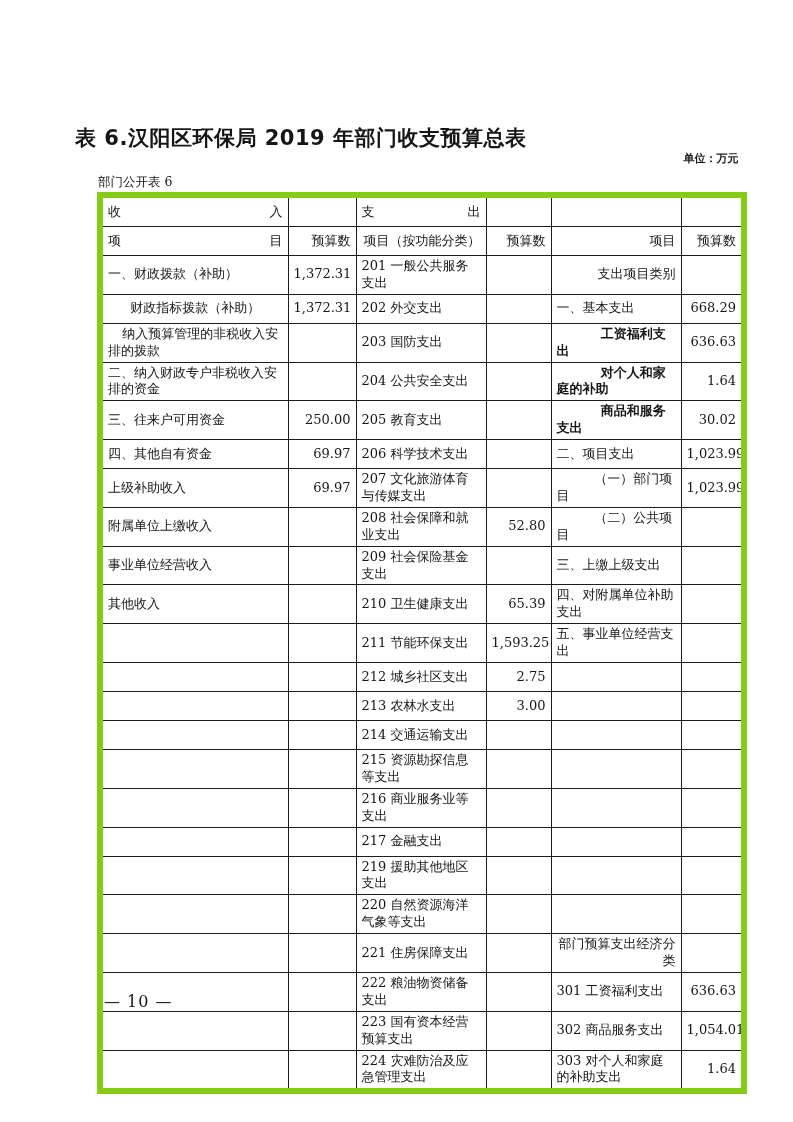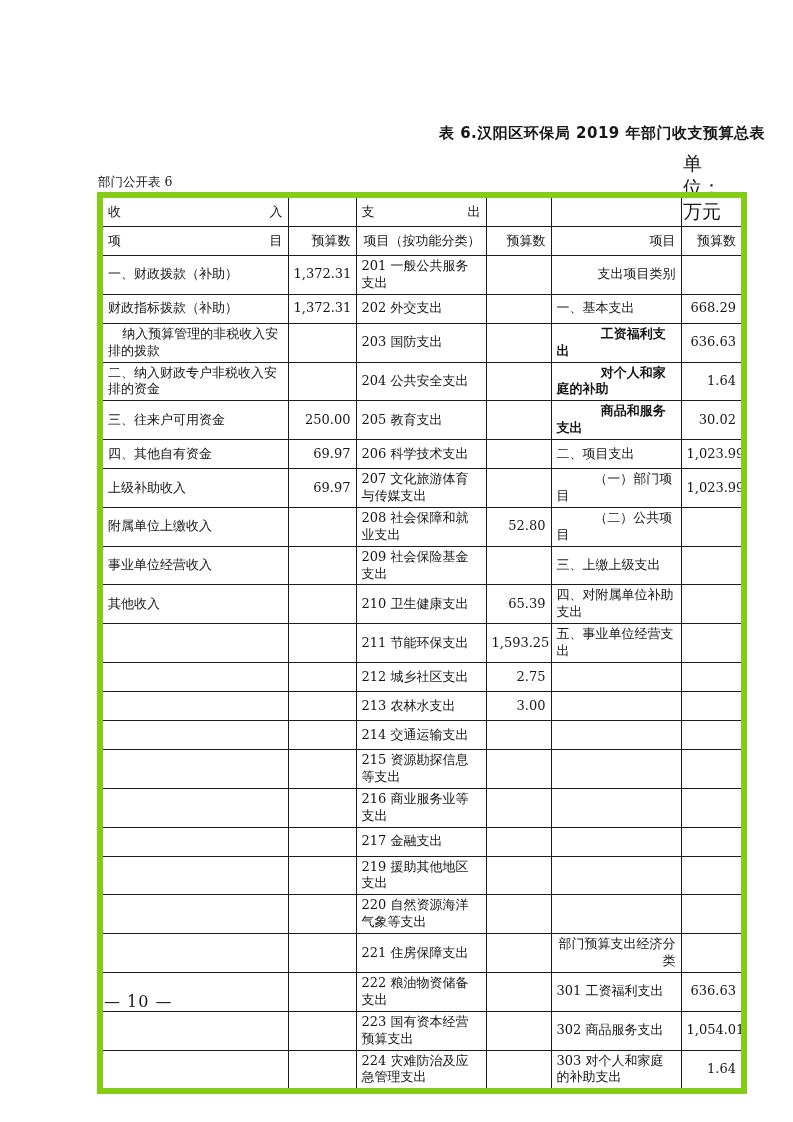--- a/index.html
+++ b/index.html
@@ -3,27 +3,27 @@
 <meta charset="utf-8">
 <style>
   html,body { margin:0; padding:0; background:#ffffff; }
   .page {
     position:relative; width:793px; height:1122px; background:#ffffff;
     font-family:"DejaVu Serif","Liberation Serif",serif; color:#161616;
     overflow:hidden;
   }
   .title {
     position:absolute; top:124px; left:75px; width:690px;
-    text-align:right; font-size:15px; font-weight:bold;
+    text-align:left; font-size:21px; font-weight:bold;
     font-family:"DejaVu Sans","Liberation Sans",sans-serif;
     letter-spacing:0.5px; white-space:nowrap;
   }
   .unit-note {
     position:absolute; top:152px; left:683px; width:56px;
-    font-size:19px; text-align:left; line-height:1.25;
+    font-size:11px; text-align:center; line-height:1.25;font-weight:bold;
   }
   .table-label {
     position:absolute; top:174px; left:98px; font-size:12.5px;
   }
   table.budget {
     position:absolute; top:192px; left:97px; width:644px;
     border-collapse:collapse; table-layout:fixed;
     font-size:13px; border:6px solid #84cc16;
   }
   table.budget td {
@@ -31,21 +31,21 @@
     vertical-align:middle; line-height:1.3; overflow:hidden;
   }
   td.c-val { text-align:right; padding-left:2px; white-space:nowrap; }
   td.center { text-align:right; }
   td.spread { text-align:justify; text-align-last:justify; }
   td.pad-wide   { padding-left:38px; padding-right:38px; }
   td.pad-item   { padding-left:28px; padding-right:32px; }
   td.pad-mid    { padding-left:8px;  padding-right:16px; }
   .hdr1 td { height:21px; }
   .hdr2 td { height:29px; }
-  td.s-sub1 { padding-left:2.2em; }
+  td.s-sub1 { padding-left:2.2em;text-align:center; }
   td.s-sub2 { padding-left:2.6em; }
   td.s-hang { text-indent:1.1em; padding-right:12px; }
   td.s-indent-far   { text-indent:3.4em;font-weight:bold; }
   td.s-indent-paren { text-indent:2.9em; }
   td.s-center { text-align:right; }
   .pagenum {
     position:absolute; top:992px; left:104px; font-size:16px; letter-spacing:1px;
   }
 </style>
 </head>

